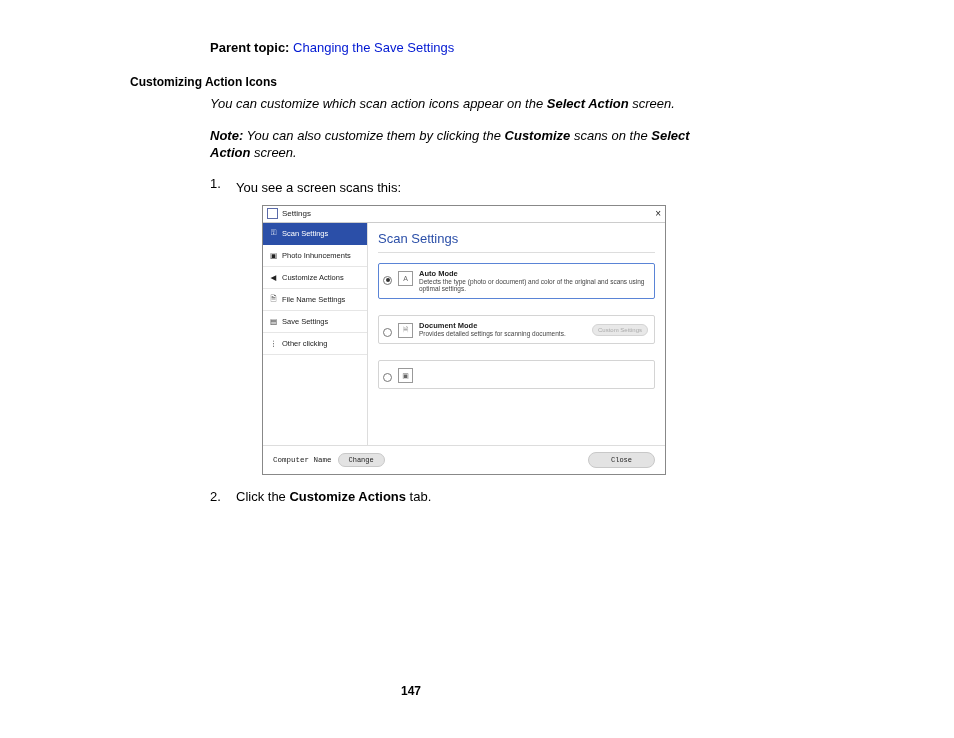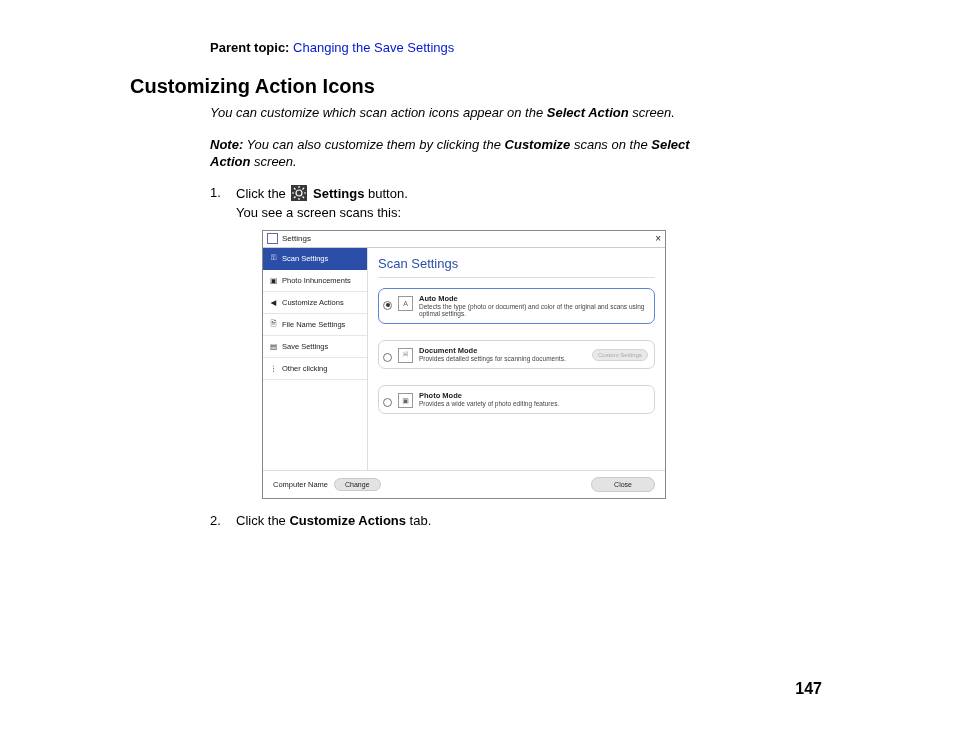--- a/index.html
+++ b/index.html
@@ -17,21 +17,21 @@
     box-sizing: border-box;
     padding: 40px 114px 0 130px;
   }
   .parent-topic {
     margin-left: 80px;
     margin-bottom: 20px;
   }
   .parent-topic .label { font-weight: bold; }
   .parent-topic a { color: #0018d2; text-decoration: none; }
   h2.section {
-    font-size: 20px;
+    font-size: 12px;
     font-weight: bold;
     margin: 0 0 6px 0;
   }
   .indent { margin-left: 80px; }
   p { margin: 0 0 14px 0; line-height: 1.35; font-style: italic; }
   .bold { font-weight: bold; }
   ol.steps { list-style: none; padding: 0; margin: 0 0 14px 80px; }
   ol.steps > li { margin-bottom: 14px; }
   .step-row { display: flex; align-items: flex-start; }
   .step-num { width: 26px; flex: none; }
@@ -94,21 +94,21 @@
   }
   .ss-main-title {
     color: #2b4fa8;
     font-size: 13px;
     font-family: "Segoe UI", Arial, sans-serif;
     margin-bottom: 6px;
   }
   .ss-hr { border-top: 1px solid #ddd; margin: 0 0 10px 0; }
   .mode-box {
     border: 1px solid #d4d4d4;
-    border-radius: 7px;
+    border-radius: 2px;
     padding: 5px 6px 5px 4px;
     margin-bottom: 16px;
     display: flex;
     align-items: flex-start;
     gap: 6px;
   }
   .mode-box.selected { border: 1px solid #5a84d6; }
   .mode-radio {
     width: 7px; height: 7px; border: 1px solid #777; border-radius: 50%;
     margin-top: 7px; flex: none; position: relative;
@@ -130,36 +130,37 @@
     border-radius: 9px; font-size: 6px; padding: 2px 5px;
     align-self: center; flex: none;
   }
   .ss-footer {
     border-top: 1px solid #ddd;
     display: flex;
     align-items: center;
     padding: 6px 10px;
     gap: 6px;
     font-size: 7.5px;
+    font-family: Liberation Mono, monospace;
   }
   .ss-footer .spacer { flex: 1; }
   .pill-btn {
     background: #e3e3e3;
     border: 1px solid #c8c8c8;
     border-radius: 10px;
     font-size: 7px;
     padding: 2px 10px;
   }
   .pill-btn.close { padding: 3px 22px; }
   .page-number {
     position: absolute;
     left: 0; right: 0; bottom: 40px;
-    text-align: right;
+    text-align: center;
     font-weight: bold;
-    font-size: 16px;
+    font-size: 12px;
   }
 </style>
 </head>
 <body>
 
 <div class="page">
 
   <div class="parent-topic">
     <span class="label">Parent topic:</span>
     <a href="#">Changing the Save Settings</a>
@@ -173,36 +174,20 @@
 
   <p class="indent">
     <span class="bold">Note:</span><span> You can also customize them by clicking the </span><span class="bold">Customize</span><span> scans on the </span><span class="bold">Select Action</span><span> screen.</span>
   </p>
 
   <ol class="steps">
     <li>
       <div class="step-row">
         <div class="step-num">1.</div>
         <div class="step-body">
-          <div>
-            <span>Click the </span><span class="icon-box"><svg viewBox="0 0 16 16">
-                  <circle cx="8" cy="8" r="3" fill="none" stroke="#fff" stroke-width="1.2"></circle>
-                  <g stroke="#fff" stroke-width="1.2">
-                    <line x1="8" y1="1" x2="8" y2="3"></line>
-                    <line x1="8" y1="13" x2="8" y2="15"></line>
-                    <line x1="1" y1="8" x2="3" y2="8"></line>
-                    <line x1="13" y1="8" x2="15" y2="8"></line>
-                    <line x1="3" y1="3" x2="4.5" y2="4.5"></line>
-                    <line x1="11.5" y1="11.5" x2="13" y2="13"></line>
-                    <line x1="3" y1="13" x2="4.5" y2="11.5"></line>
-                    <line x1="11.5" y1="4.5" x2="13" y2="3"></line>
-                  </g>
-                </svg></span>
-            <span class="bold">Settings</span><span> button.</span>
-          </div>
           <div style="margin-top:4px">You see a screen scans this:</div>
 
           <div class="screenshot">
             <div class="ss-titlebar">
               <span class="ticon"></span>
               <span class="t-title">Settings</span>
               <span class="t-close">×</span>
             </div>
             <div class="ss-body">
               <div class="ss-sidebar">
@@ -251,24 +236,20 @@
                   <div class="mode-text">
                     <div class="mode-title">Document Mode</div>
                     <div class="mode-desc">Provides detailed settings for scanning documents.</div>
                   </div>
                   <span class="mode-btn">Custom Settings</span>
                 </div>
 
                 <div class="mode-box">
                   <span class="mode-radio"></span>
                   <span class="mode-icon">▣</span>
-                  <div class="mode-text">
-                    <div class="mode-title">Photo Mode</div>
-                    <div class="mode-desc">Provides a wide variety of photo editing features.</div>
-                  </div>
                 </div>
 
                 <div style="height:34px"></div>
               </div>
             </div>
             <div class="ss-footer">
               <span>Computer Name</span>
               <span class="pill-btn">Change</span>
               <span class="spacer"></span>
               <span class="pill-btn close">Close</span>

